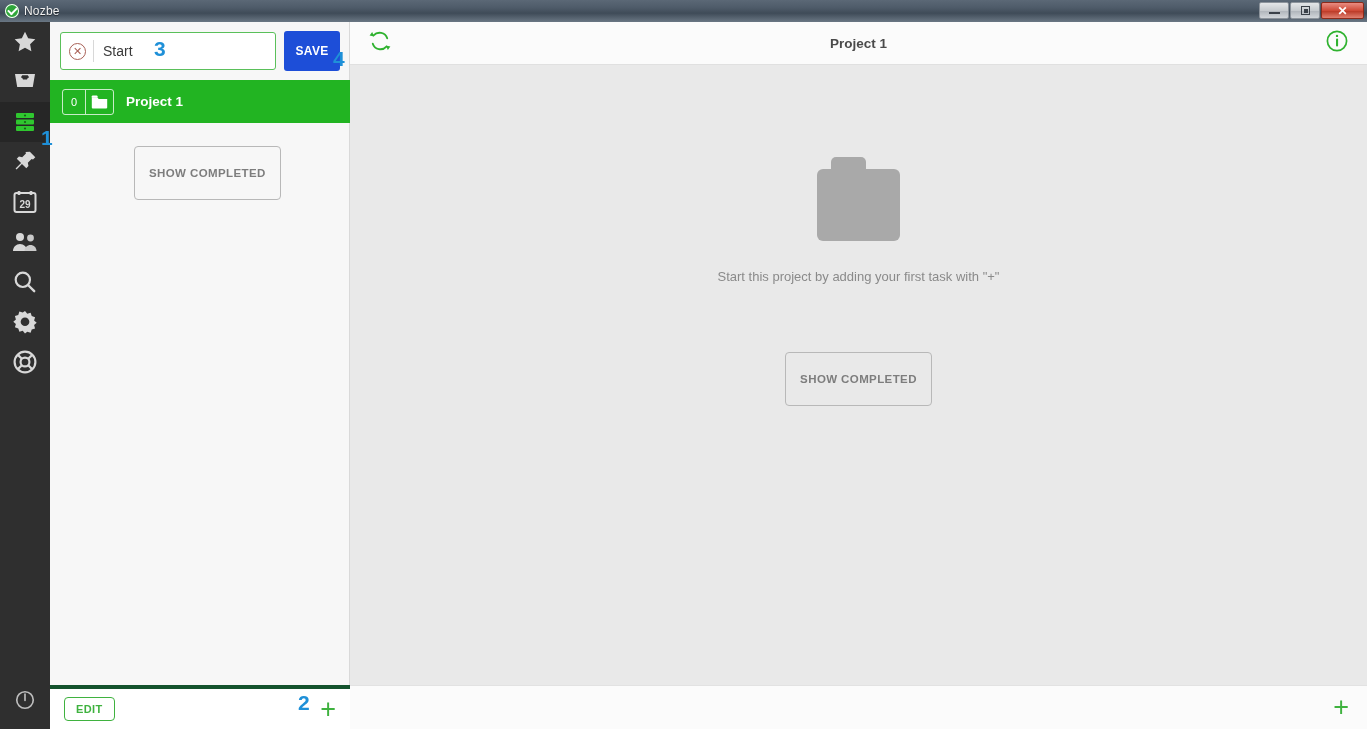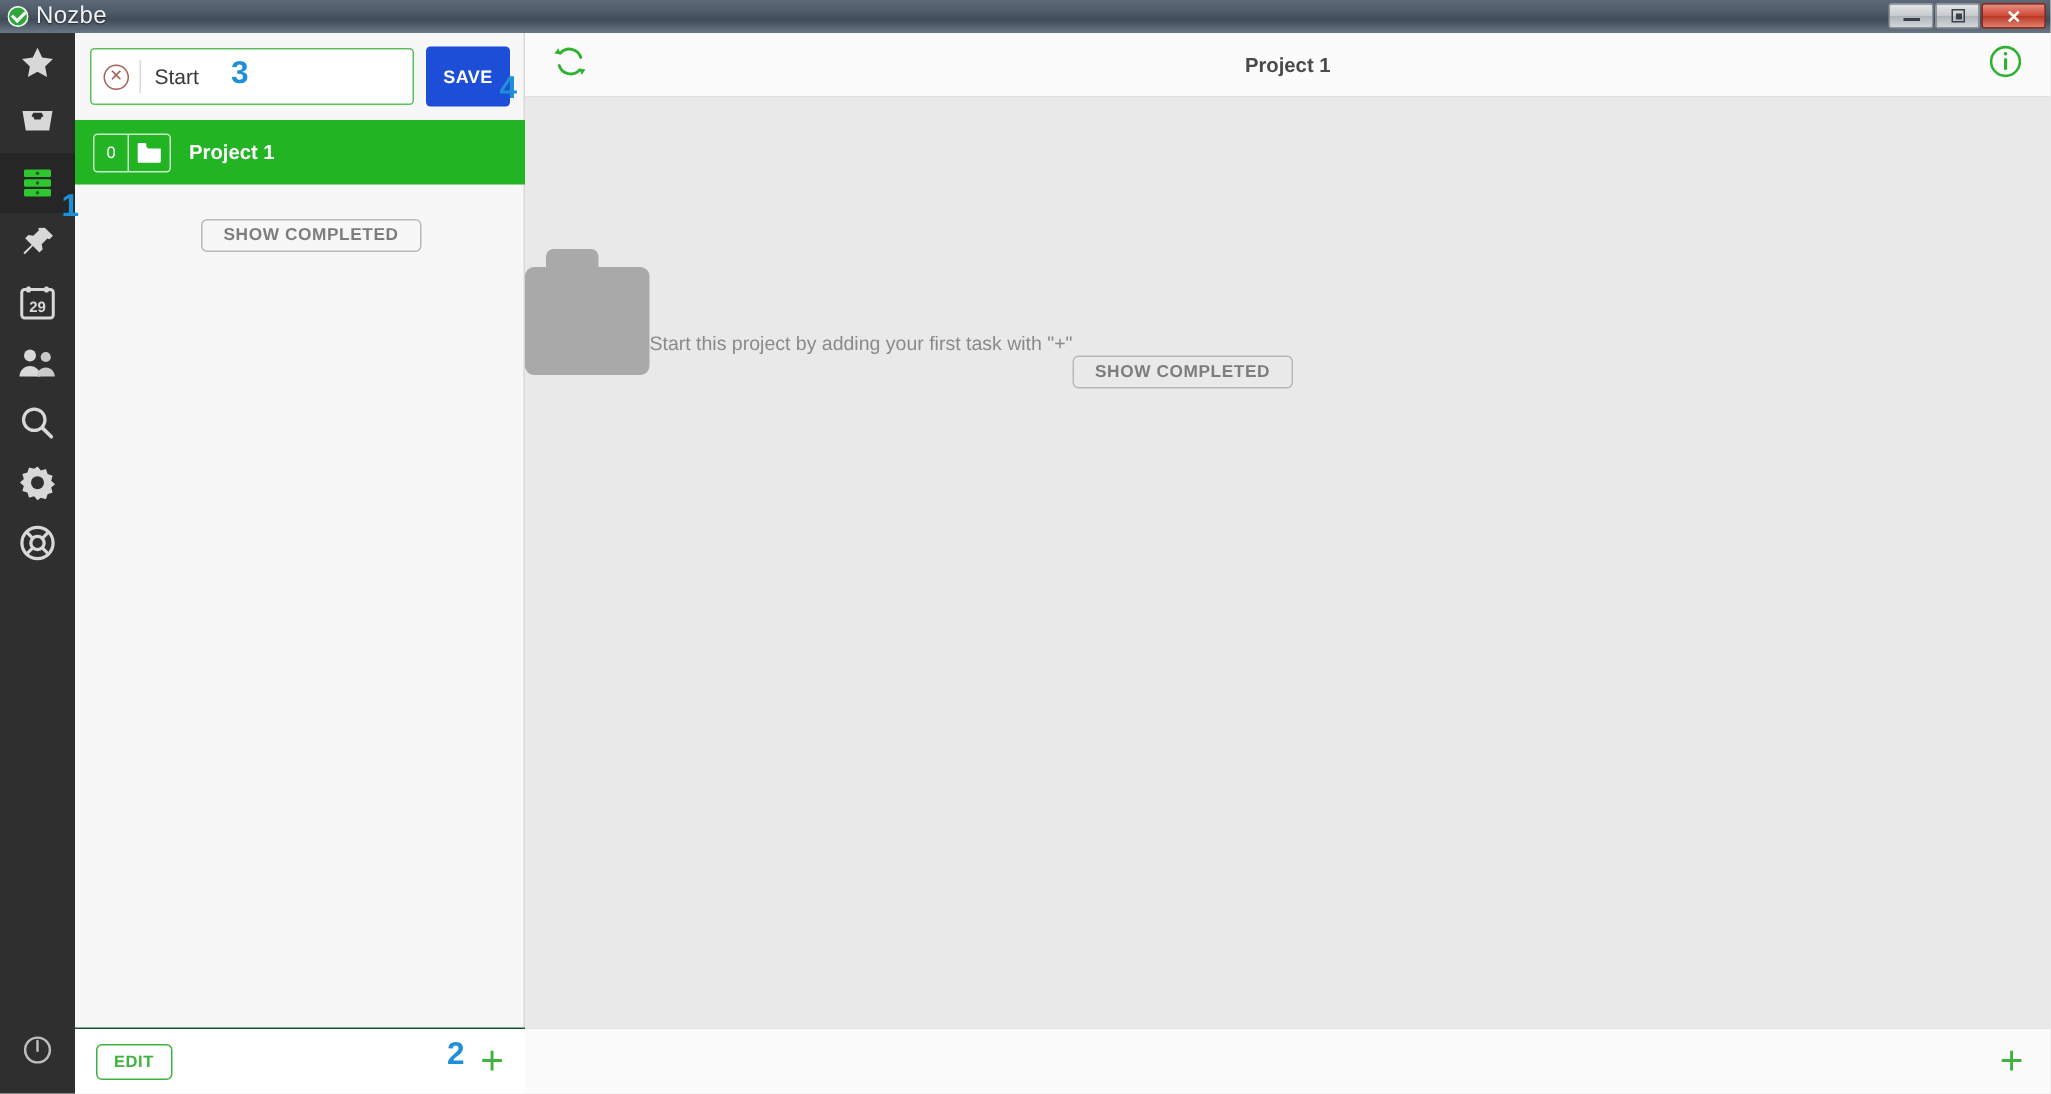--- a/index.html
+++ b/index.html
@@ -20,21 +20,21 @@
   .app-icon {
     width: 14px; height: 14px; border-radius: 50%;
     background: #2fa63a; position: relative;
     box-shadow: inset 0 0 0 1px #ffffff;
   }
   .app-icon::after {
     content: ""; position: absolute; left: 3px; top: 3px;
     width: 7px; height: 4px; border-left: 2px solid #fff; border-bottom: 2px solid #fff;
     transform: rotate(-45deg);
   }
-  .app-title { color: #f2f2f2; font-size: 16px; letter-spacing: .2px; text-shadow: 0 1px 1px rgba(0,0,0,.6); }
+  .app-title { color: #f2f2f2; font-size: 12px; letter-spacing: .2px; text-shadow: 0 1px 1px rgba(0,0,0,.6); }
 
   .winbtns { position: absolute; right: 3px; top: 2px; display: flex; gap: 1px; }
   .winbtn {
     width: 30px; height: 17px;
     border: 1px solid #8c939b; border-radius: 2px;
     background: linear-gradient(180deg,#e4e6e8 0%,#c6cace 50%,#aeb3b9 51%,#d2d6da 100%);
     display: flex; align-items: center; justify-content: center;
     color: #2a2f35; font-size: 10px;
   }
   .winbtn.close {
@@ -102,27 +102,27 @@
   }
   .proj-folder {
     width: 28px; height: 100%; display: flex; align-items: center; justify-content: center;
     border-left: 1px solid rgba(255,255,255,.75);
   }
   .proj-name { color: #fff; font-size: 13.5px; font-weight: bold; }
 
   .show-completed {
     background: transparent; border: 1px solid #b8b8b8; border-radius: 4px;
     color: #7d7d7d; font-size: 11.5px; font-weight: bold; letter-spacing: .4px;
-    padding: 4px 14px; font-family: "Liberation Sans", sans-serif; cursor: pointer;
+    padding: 20px 14px; font-family: "Liberation Sans", sans-serif; cursor: pointer;
   }
   .left-showcompleted { position: absolute; left: 134px; top: 146px; }
 
   .left-footer {
     position: absolute; left: 50px; bottom: 0; width: 300px; height: 44px;
-    background: #fff; border-top: 1px solid #14532d;
+    background: #fff; border-top: 4px solid #14532d;
     display: flex; align-items: center; padding: 0 14px;
   }
   .edit-btn {
     border: 1px solid #3fb23f; border-radius: 4px; color: #3fb23f; background: #fff;
     font-size: 11px; font-weight: bold; letter-spacing: .4px; padding: 5px 11px;
     font-family: "Liberation Sans", sans-serif; cursor: pointer;
   }
   .plus-green {
     margin-left: auto; color: #3fb23f; font-size: 27px; line-height: 1;
     font-weight: 300; cursor: pointer;
@@ -138,21 +138,21 @@
     display: flex; align-items: center; padding: 0 18px; position: relative;
   }
   .main-title {
     position: absolute; left: 0; right: 0; text-align: center;
     font-size: 13.5px; font-weight: bold; color: #4a4a4a;
   }
   .hdr-icon { position: relative; z-index: 2; cursor: pointer; }
   .hdr-icon.right { margin-left: auto; }
 
   .empty-wrap {
-    display: flex; flex-direction: row; align-items: center; padding-top: 104px;
+    display: flex; flex-direction: column; align-items: center; padding-top: 104px;
   }
   .folder-big {
     width: 83px; height: 72px; background: #a9a9a9; border-radius: 6px; position: relative;
   }
   .folder-big::before {
     content: ""; position: absolute; left: 14px; top: -12px; width: 35px; height: 16px;
     background: #a9a9a9; border-radius: 5px 5px 0 0;
   }
   .empty-text { margin-top: 28px; font-size: 13px; color: #8a8a8a; }
   .main-showcompleted { margin-top: 68px; }

